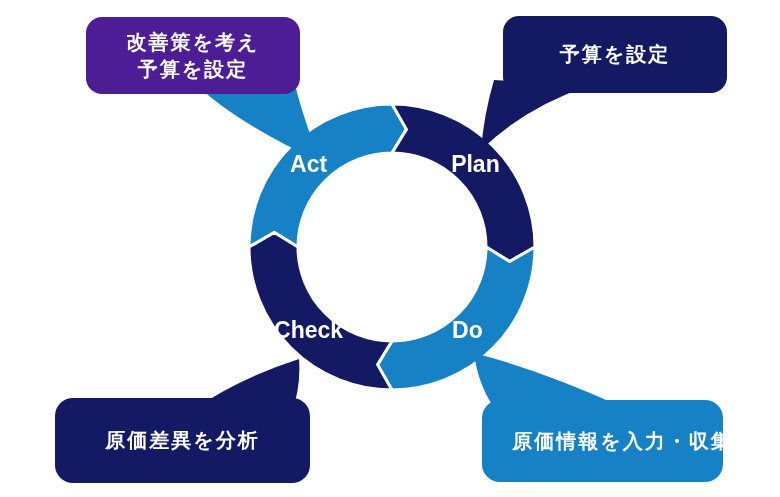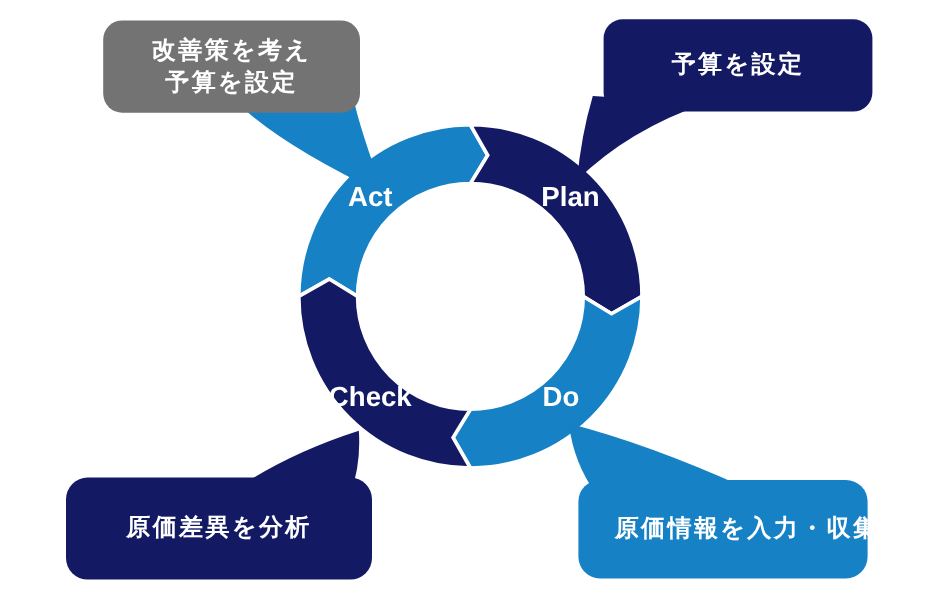--- a/index.html
+++ b/index.html
@@ -54,21 +54,21 @@
       <path d="M 196 84 Q 232 120 320 162 Q 300 108 294 80 Z" fill="#1681c5"></path>
       <path d="M 588 86 Q 524 108 481 150 Q 484 114 494 80 Z" fill="#131a63"></path>
       <path d="M 196 408 Q 240 378 299 359 Q 301 386 292 412 Z" fill="#131a63"></path>
       <path d="M 620 406 Q 540 370 474 353 Q 478 386 497 412 Z" fill="#1681c5"></path>
       <text x="308.56" y="163.56" class="seg-label" font-size="23" dominant-baseline="central">Act</text>
       <text x="475.44" y="163.56" class="seg-label" font-size="23" dominant-baseline="central">Plan</text>
       <text x="467.44" y="330.44" class="seg-label" font-size="23" dominant-baseline="central">Do</text>
       <text x="308.56" y="330.44" class="seg-label" font-size="23" dominant-baseline="central">Check</text>
     </svg>
 
-  <div class="callout" style="left: 86px; top: 17px; width: 214px; height: 77px; border-radius: 16px; background: #737373;">
+  <div class="callout" style="left: 86px; top: 17px; width: 214px; height: 77px; border-radius: 16px; background: #4c1d95;">
     <span>改善策を考え</span>
     <span>予算を設定</span>
   </div>
 
   <div class="callout" style="left: 503px; top: 16px; width: 224px; height: 77px; border-radius: 16px; background: rgb(19, 26, 99);">
     <span>予算を設定</span>
   </div>
 
   <div class="callout" style="left: 55px; top: 398px; width: 255px; height: 85px; border-radius: 18px; background: rgb(19, 26, 99);">
     <span>原価差異を分析</span>

